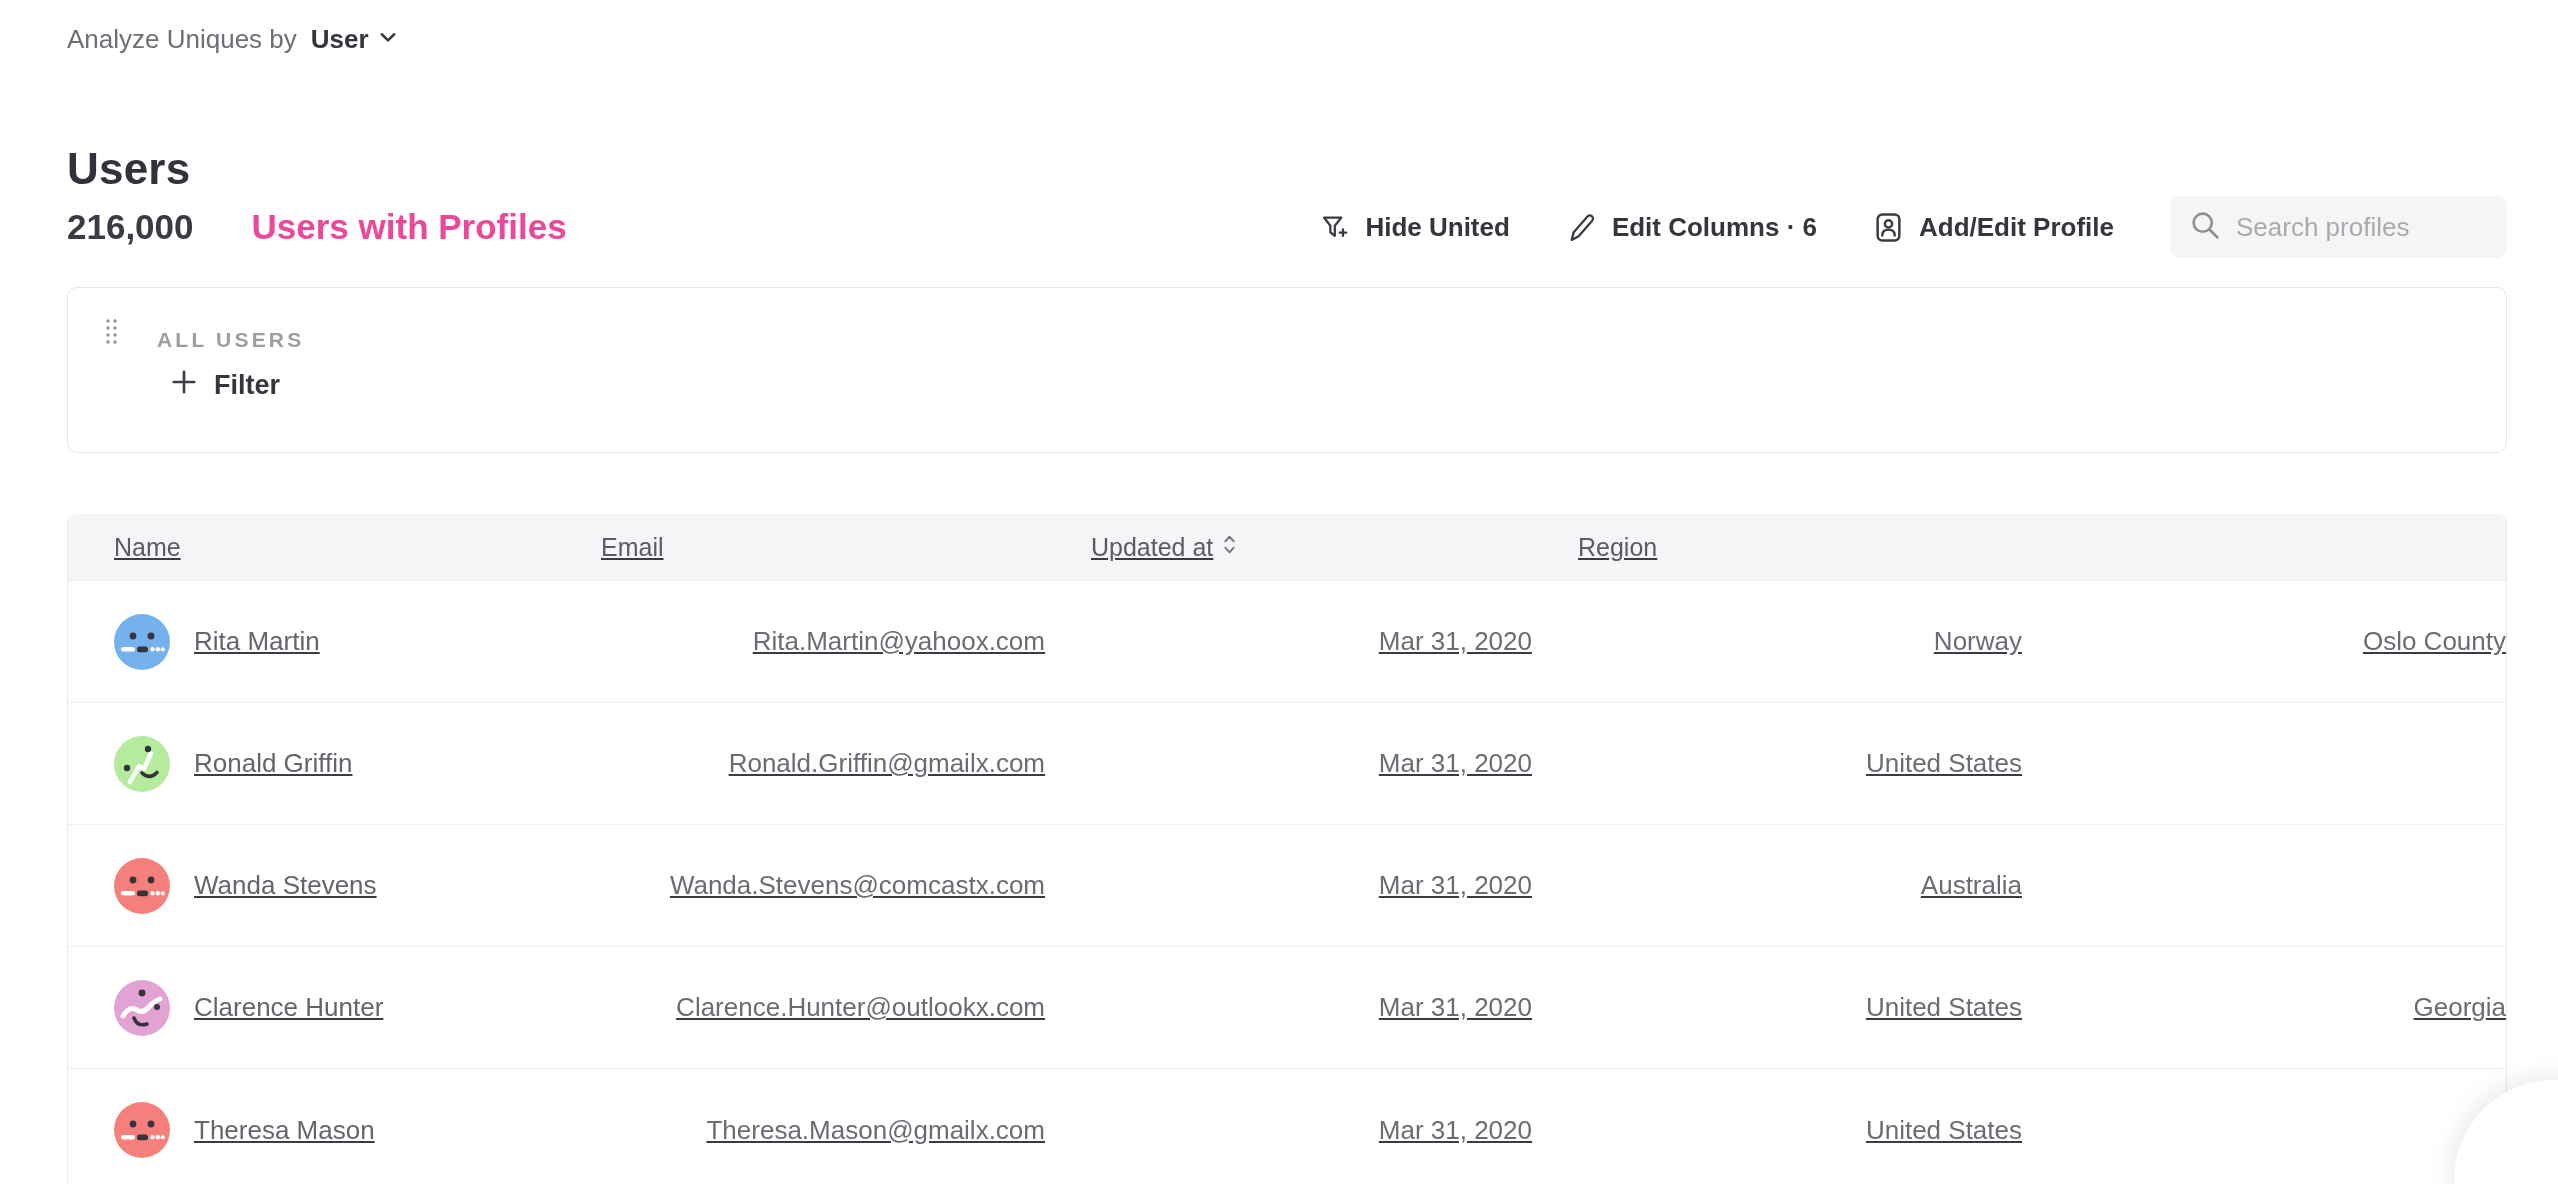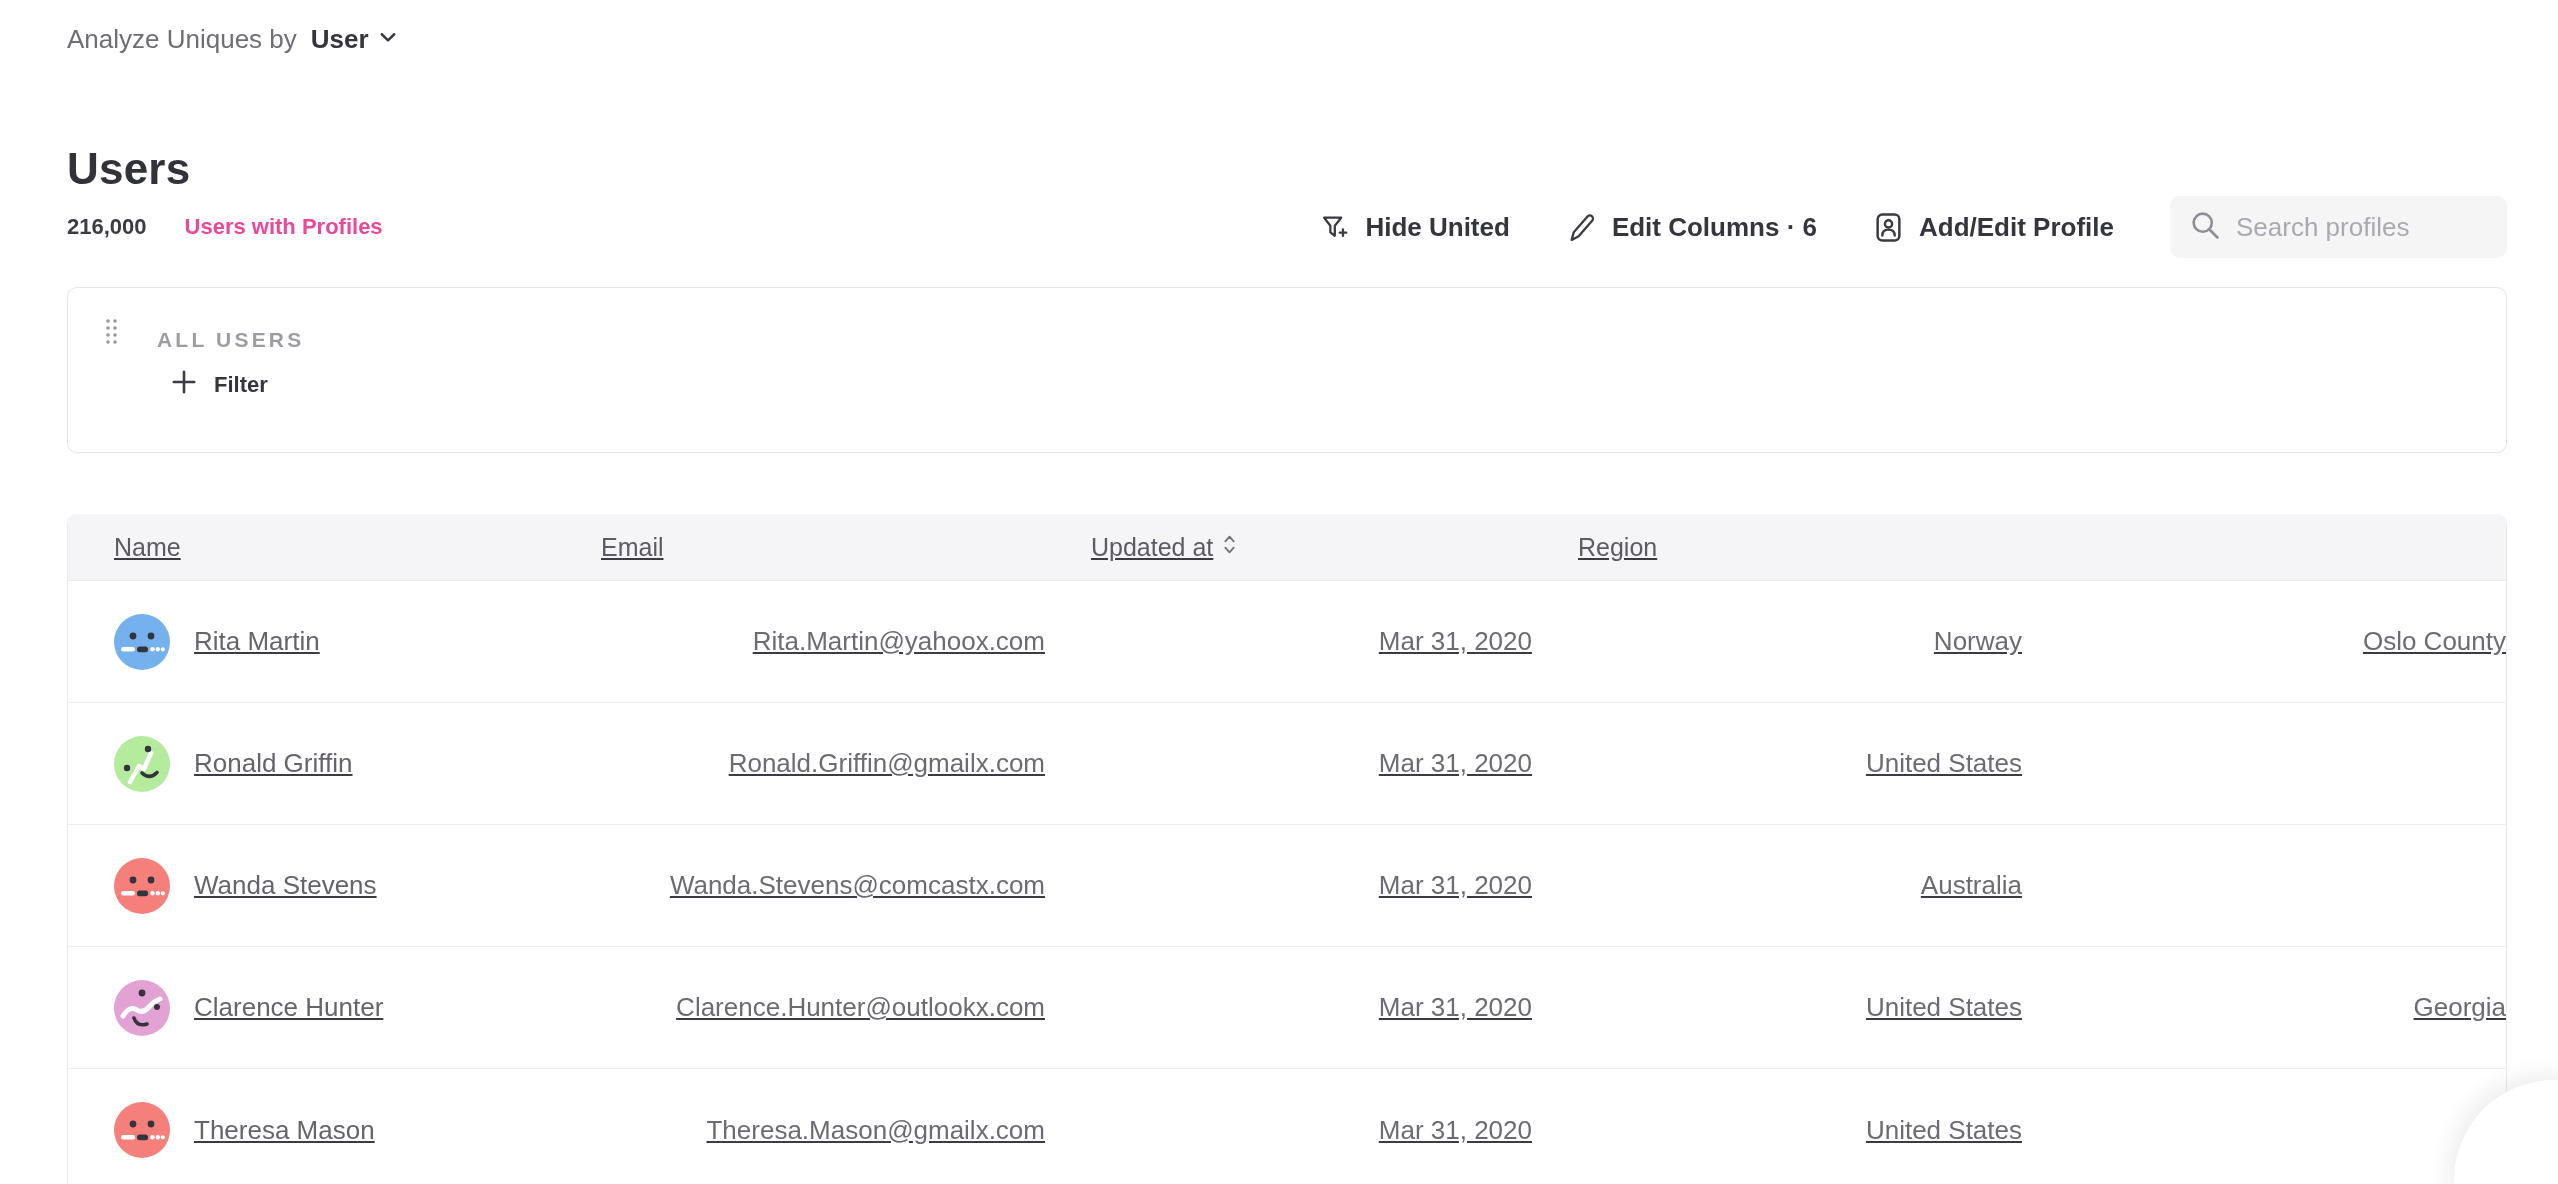--- a/index.html
+++ b/index.html
@@ -11,42 +11,42 @@
     font-size: 26px; }
   .analyze-label { color: #6e6e76; font-weight: 400; }
   .analyze-picker { display: flex; align-items: center; gap: 8px; margin-left: 14px; cursor: pointer; }
   .analyze-picker .val { color: #35353d; font-weight: 600; }
 
   .page-title { position: absolute; left: 67px; top: 120px; font-size: 44px; font-weight: 700;
     color: #32323a; letter-spacing: 0.2px; margin-top: 24px; }
 
   .header-row { position: absolute; left: 67px; right: 51px; top: 196px; height: 62px;
     display: flex; align-items: center; justify-content: space-between; }
-  .stats { display: flex; align-items: flex-end; gap: 38px; font-size: 22px; }
+  .stats { display: flex; align-items: flex-end; gap: 58px; font-size: 35px; }
   .stats .num { font-weight: 700; color: #3b3b43; }
   .stats .lbl { font-weight: 600; color: #ec4899; }
 
   .actions { display: flex; align-items: center; gap: 56px; }
   .tool-btn { display: flex; align-items: center; gap: 15px; font-size: 26px; font-weight: 600;
     color: #35353d; cursor: pointer; white-space: nowrap; }
   .tool-btn svg { display: block; }
 
   .search-box { width: 337px; height: 62px; background: #f5f5f6; border-radius: 10px;
     display: flex; align-items: center; padding: 0 18px; gap: 14px; }
   .search-box input { border: none; outline: none; background: transparent; font-size: 26px;
     font-family: "Liberation Sans", sans-serif; color: #3b3b43; width: 100%; }
   .search-box input::placeholder { color: #a9a9b0; }
 
   
   .filter-card { position: absolute; left: 67px; top: 287px; width: 2440px; height: 166px;
     border: 1.5px solid #e5e5e9; border-radius: 10px; background: #fff; }
   .group-row { position: absolute; left: 36px; top: 28px; display: flex; align-items: flex-end; gap: 38px; }
   .group-label { font-size: 21px; font-weight: 600; letter-spacing: 3.2px; color: #9c9ca3; }
   .add-filter { position: absolute; left: 102px; top: 80px; display: flex; align-items: center;
-    gap: 16px; font-size: 22px; font-weight: 600; color: #35353d; cursor: pointer; }
+    gap: 16px; font-size: 27px; font-weight: 600; color: #35353d; cursor: pointer; }
 
   
   .table-card { position: absolute; left: 67px; top: 514px; width: 2440px; bottom: 0;
     border-left: 1px solid #eaeaee; border-right: 1px solid #eaeaee;
     border-radius: 10px 10px 0 0; overflow: hidden; background: #fff; text-decoration: underline; }
   .tgrid { display: grid; grid-template-columns: 487px 490px 487px 490px 484px; align-items: center; }
   .thead { height: 67px; background: #f5f5f7; border-bottom: 1px solid #ececf0; }
   .th { font-size: 25px; font-weight: 500; color: #5b5b63; padding-left: 46px;
     display: flex; align-items: center; gap: 10px; cursor: pointer; }
   .trow { height: 122px; border-bottom: 1.5px solid #efeff2; cursor: pointer; }

